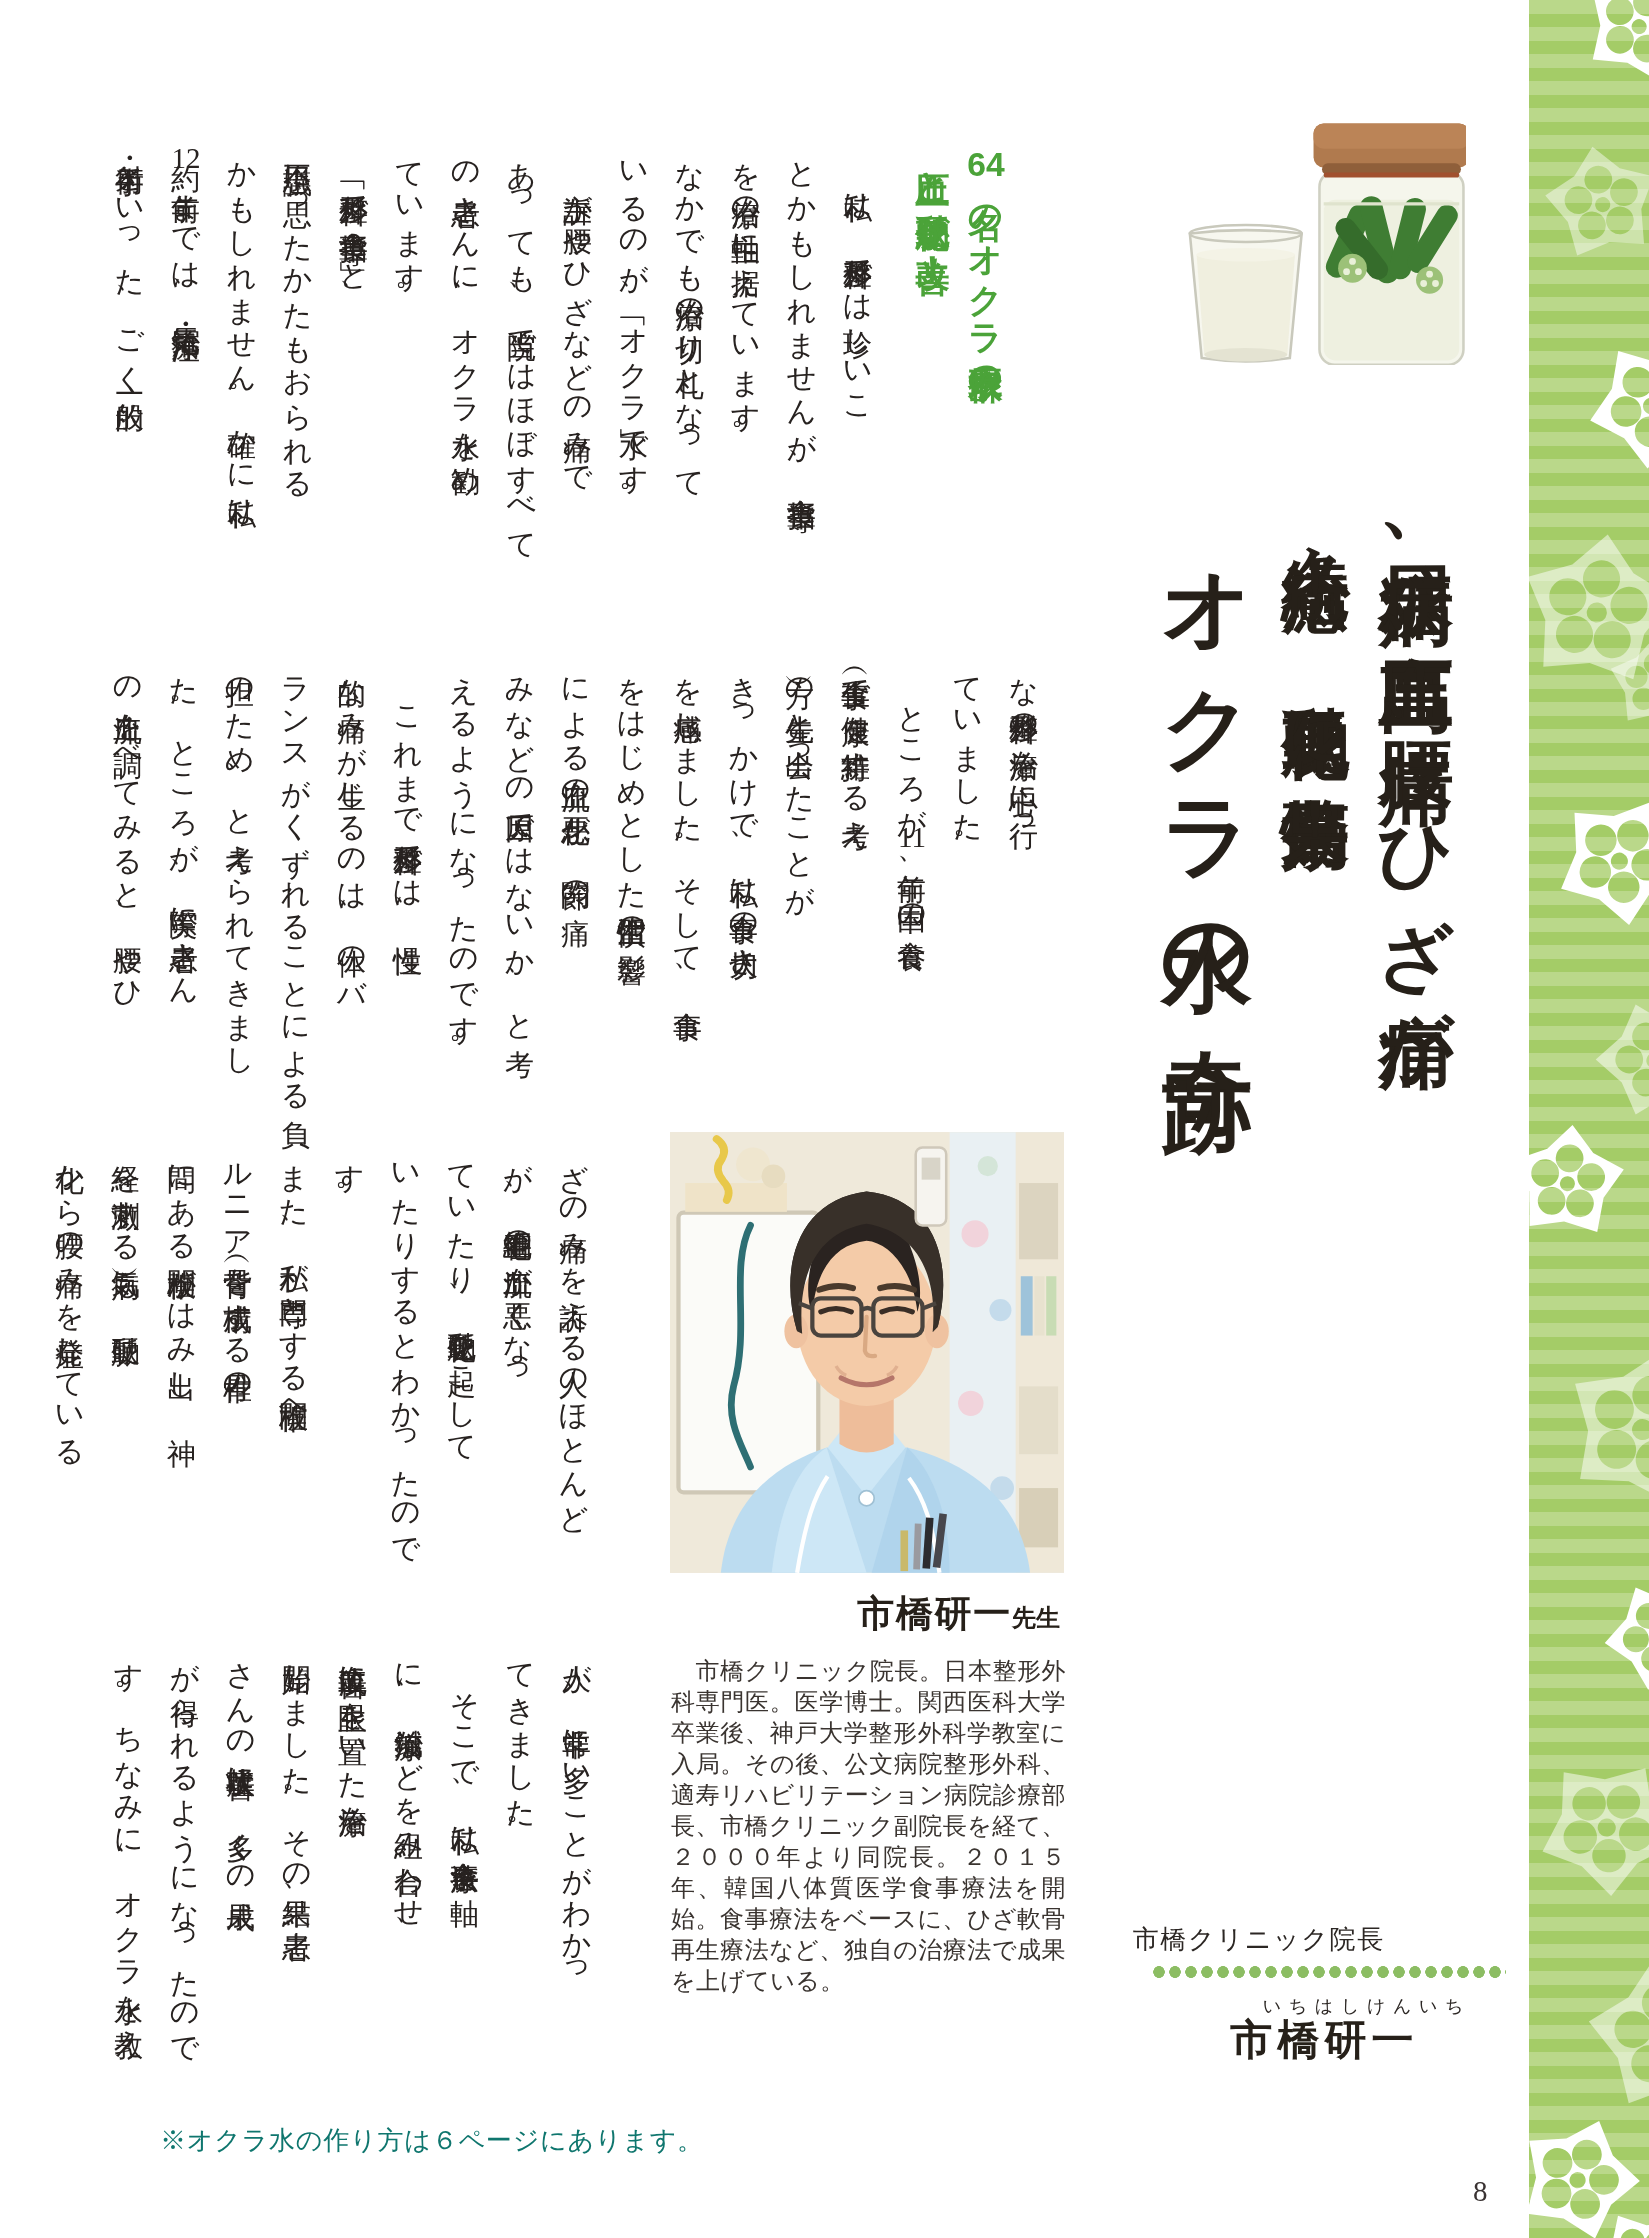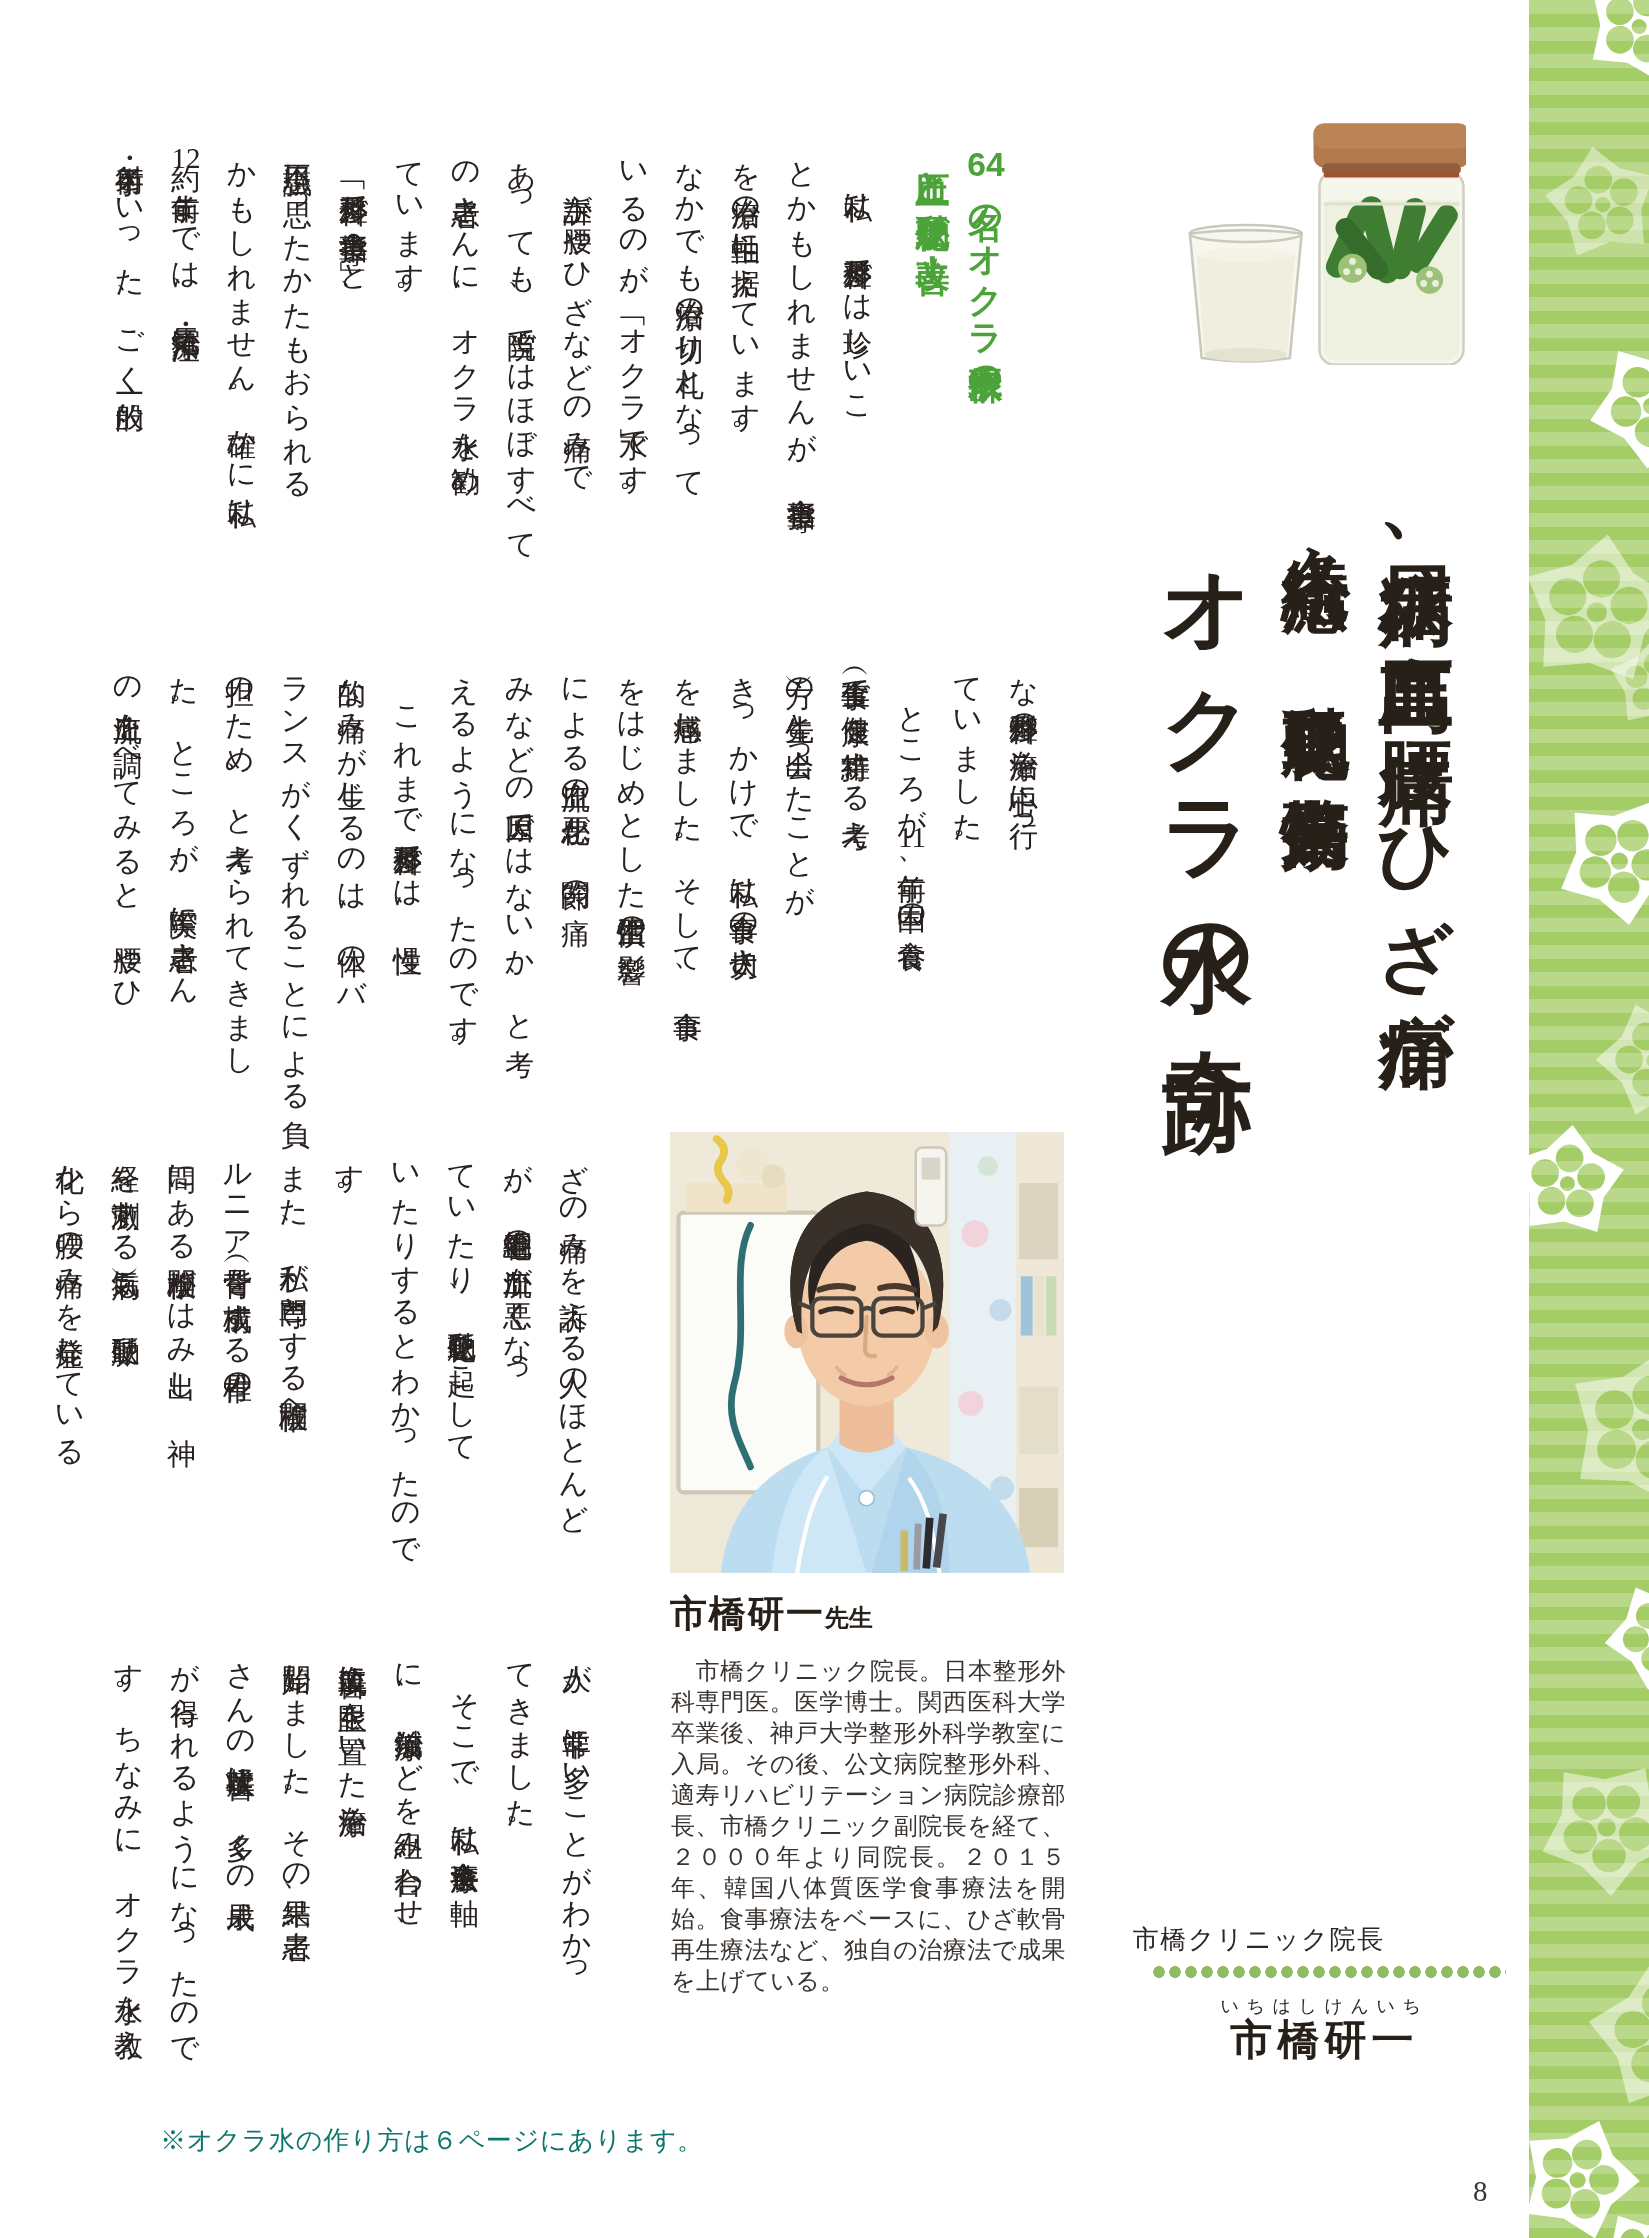--- a/index.html
+++ b/index.html
@@ -38,34 +38,34 @@
     display:flex; align-items:center; justify-content:center; }
   .label-txt { font-size:44px; font-weight:bold; color:#48a338; letter-spacing:0.8px; white-space:nowrap; }
   #label-circle { width:51px; height:51px; border-radius:50%; background:#48a338;
     color:#fff; font-size:32px; font-weight:bold; display:flex; align-items:center;
     justify-content:center; margin:0 3.4px; flex:0 0 auto; }
   
   #jarphoto { position:absolute; left:1178px; top:119px; width:288px; height:246px; }
   
   #photo { position:absolute; left:670px; top:1132px; width:394px; height:441px;
     overflow:hidden; background:#efeadd; }
-  #caption { position:absolute; left:670px; top:1589px; width:390px; text-align:left;
+  #caption { position:absolute; left:670px; top:1589px; width:390px; text-align:right;
     color:#262019; }
   #caption .cap-name { font-size:37px; font-weight:bold; letter-spacing:1.7px; }
   #caption .cap-suffix { font-size:24px; font-weight:bold; }
   
   #bio { position:absolute; left:671px; top:1655px; width:395px; font-size:24px;
     line-height:31px; color:#3a3430; text-align:justify; letter-spacing:0.4px; }
   
   #affil { position:absolute; left:1046px; top:1922px; width:339px; text-align:right;
     font-size:26px; color:#2c2724; letter-spacing:1.7px; }
   #dots { position:absolute; left:1153px; top:1965px; width:353px; height:13.6px;
     background-image:radial-gradient(circle 6px at 6px 6.8px, #8cbd63 5.5px, transparent 6px);
     background-size:16px 13.6px; background-repeat:repeat-x; }
-  #ruby { position:absolute; left:1178px; top:1994px; width:293px; text-align:center;
+  #ruby { position:absolute; left:1178px; top:1994px; width:293px; text-align:right;
     font-size:18px; letter-spacing:7.6px; color:#2c2724; }
   #author { position:absolute; left:1178px; top:2012px; width:293px; text-align:center;
     font-size:42px; font-weight:bold; color:#262019; letter-spacing:5.1px; }
   
   #footnote { position:absolute; left:160px; top:2123px; font-size:26px; color:#0f766e;
     letter-spacing:0.8px; }
   #pagenum { position:absolute; left:1473px; top:2175px; font-size:29px; color:#3a3333;
     font-family:"Liberation Serif",serif; }
 </style>
 </head>

